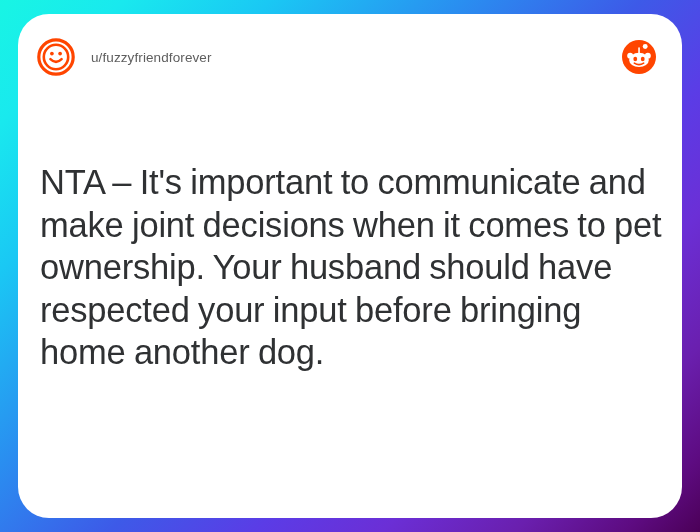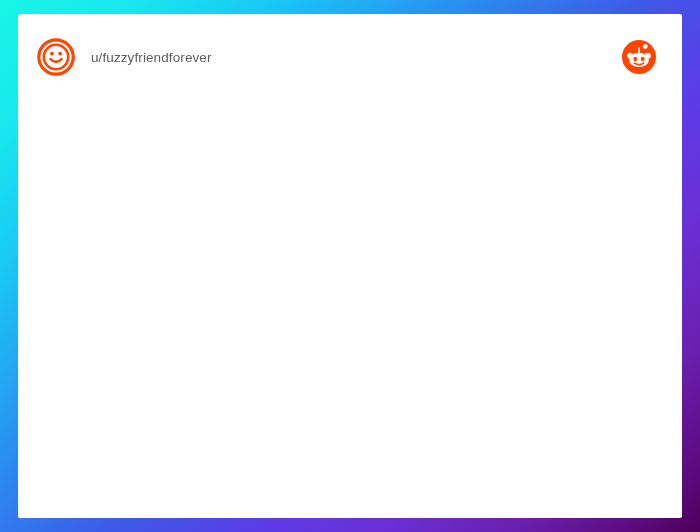--- a/index.html
+++ b/index.html
@@ -35,21 +35,21 @@
   }
 
   
   #post-card {
     position: absolute;
     left: 18px;
     top: 14px;
     width: 664px;
     height: 504px;
     background: #ffffff;
-    border-radius: 2px;
+    border-radius: 31px;
     overflow: hidden;
   }
 
   
   #post-header {
     position: absolute;
     left: 0;
     top: 0;
     width: 100%;
     height: 86px;
@@ -125,15 +125,16 @@
         </g>
         <g fill="#FF4500">
           <ellipse cx="15.6" cy="22.4" rx="2.25" ry="2.55"></ellipse>
           <ellipse cx="24.4" cy="22.4" rx="2.25" ry="2.55"></ellipse>
           <path d="M14.5 27.2 Q20 30.9 25.5 27.2" fill="none" stroke="#FF4500" stroke-width="1.9" stroke-linecap="round"></path>
         </g>
       </svg>
 
     </div>
 
+    <div id="post-body">NTA – It's important to communicate and make joint decisions when it comes to pet ownership. Your husband should have respected your input before bringing home another dog.</div>
 
   </div>
 </div>
 
 </body></html>

